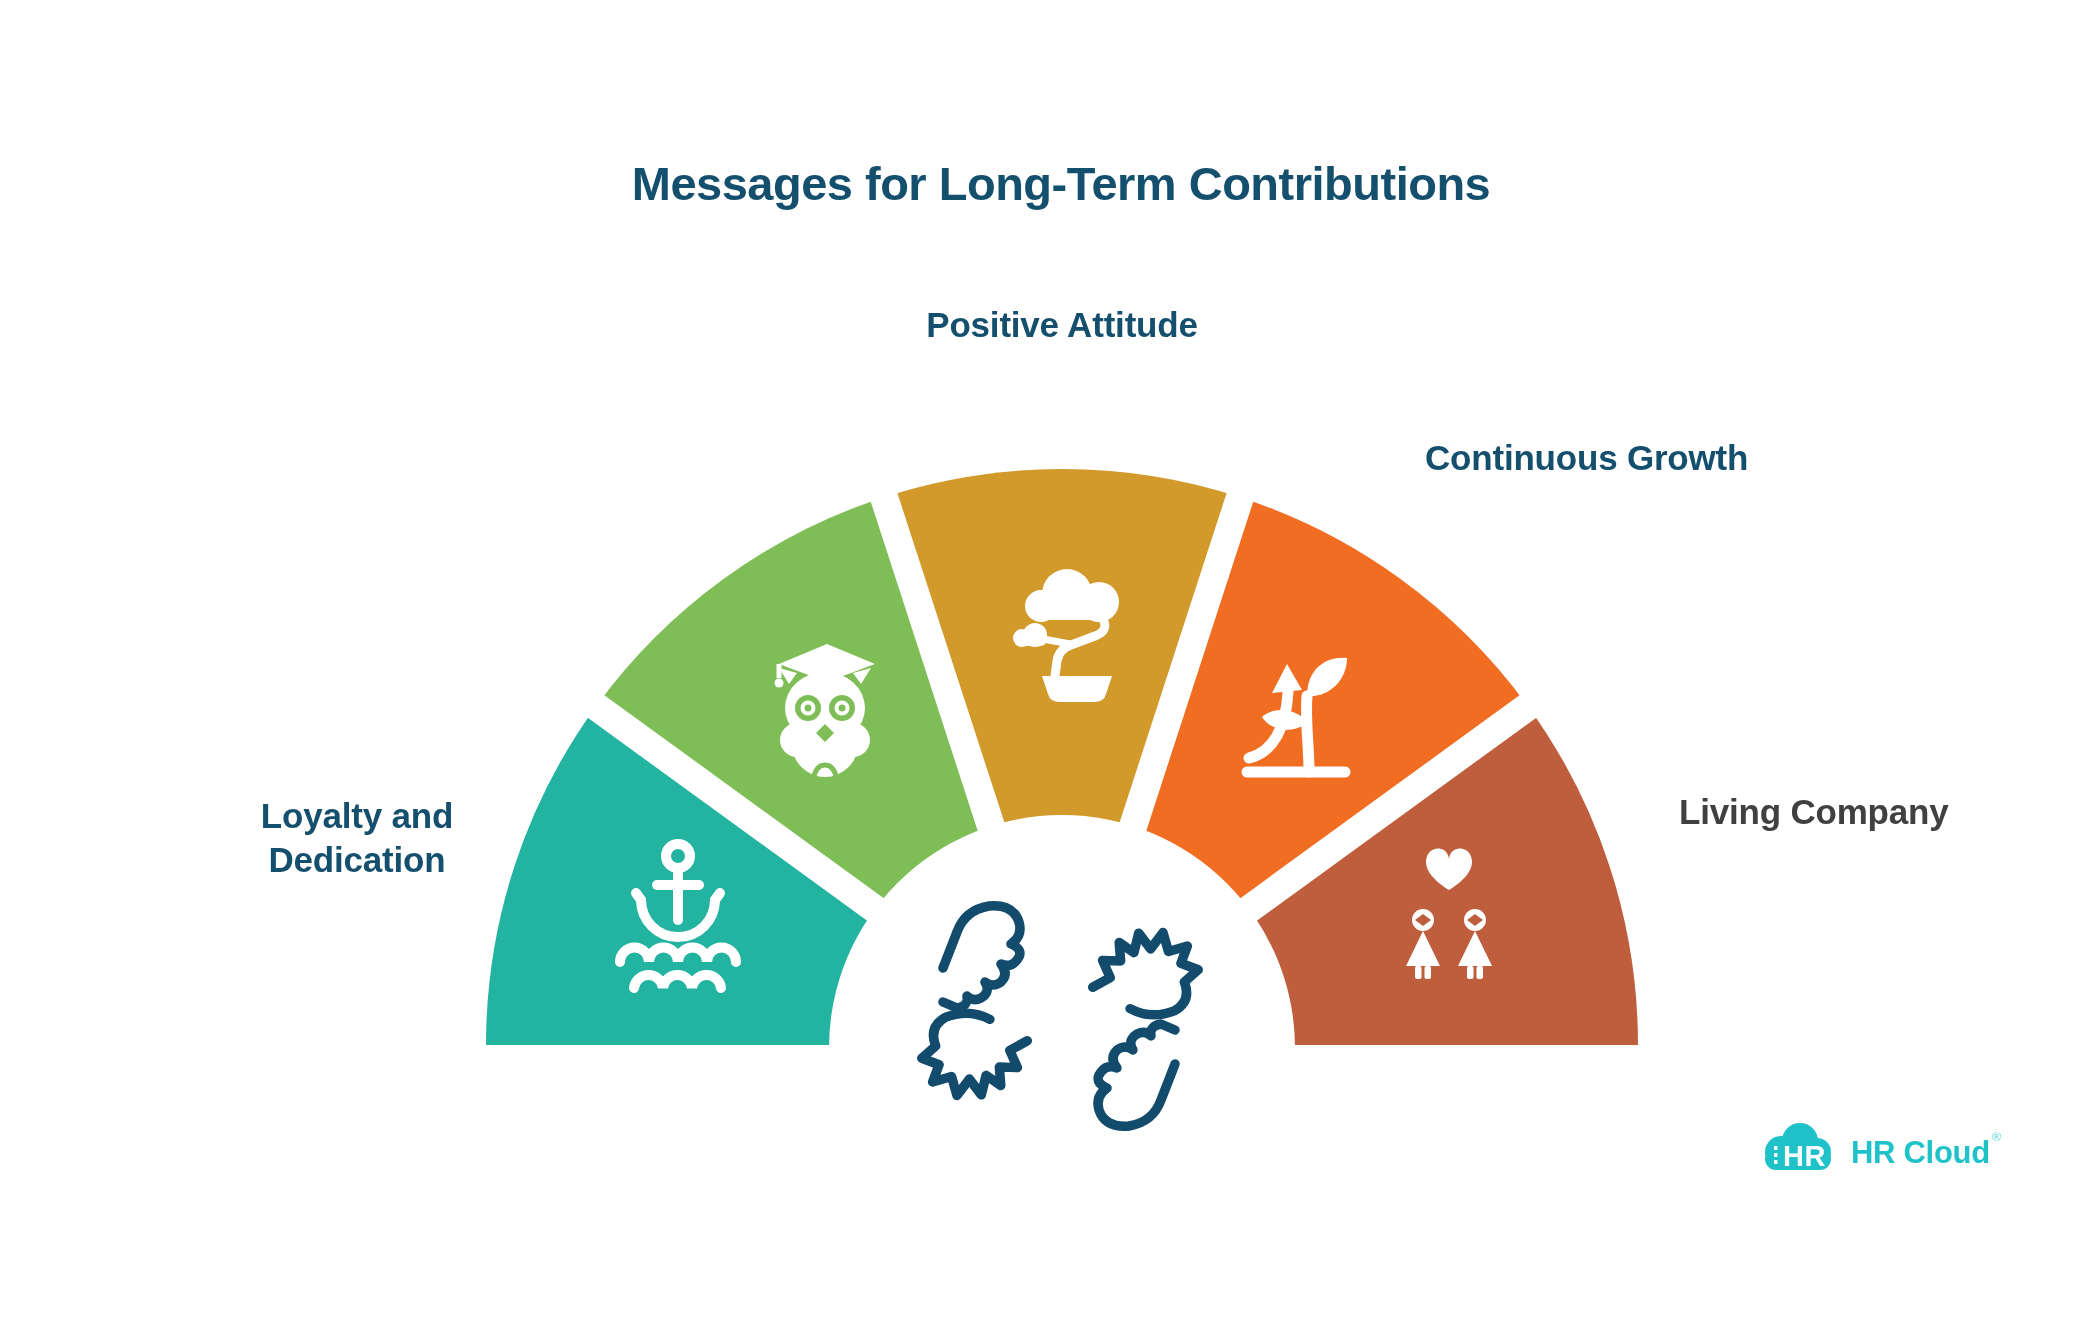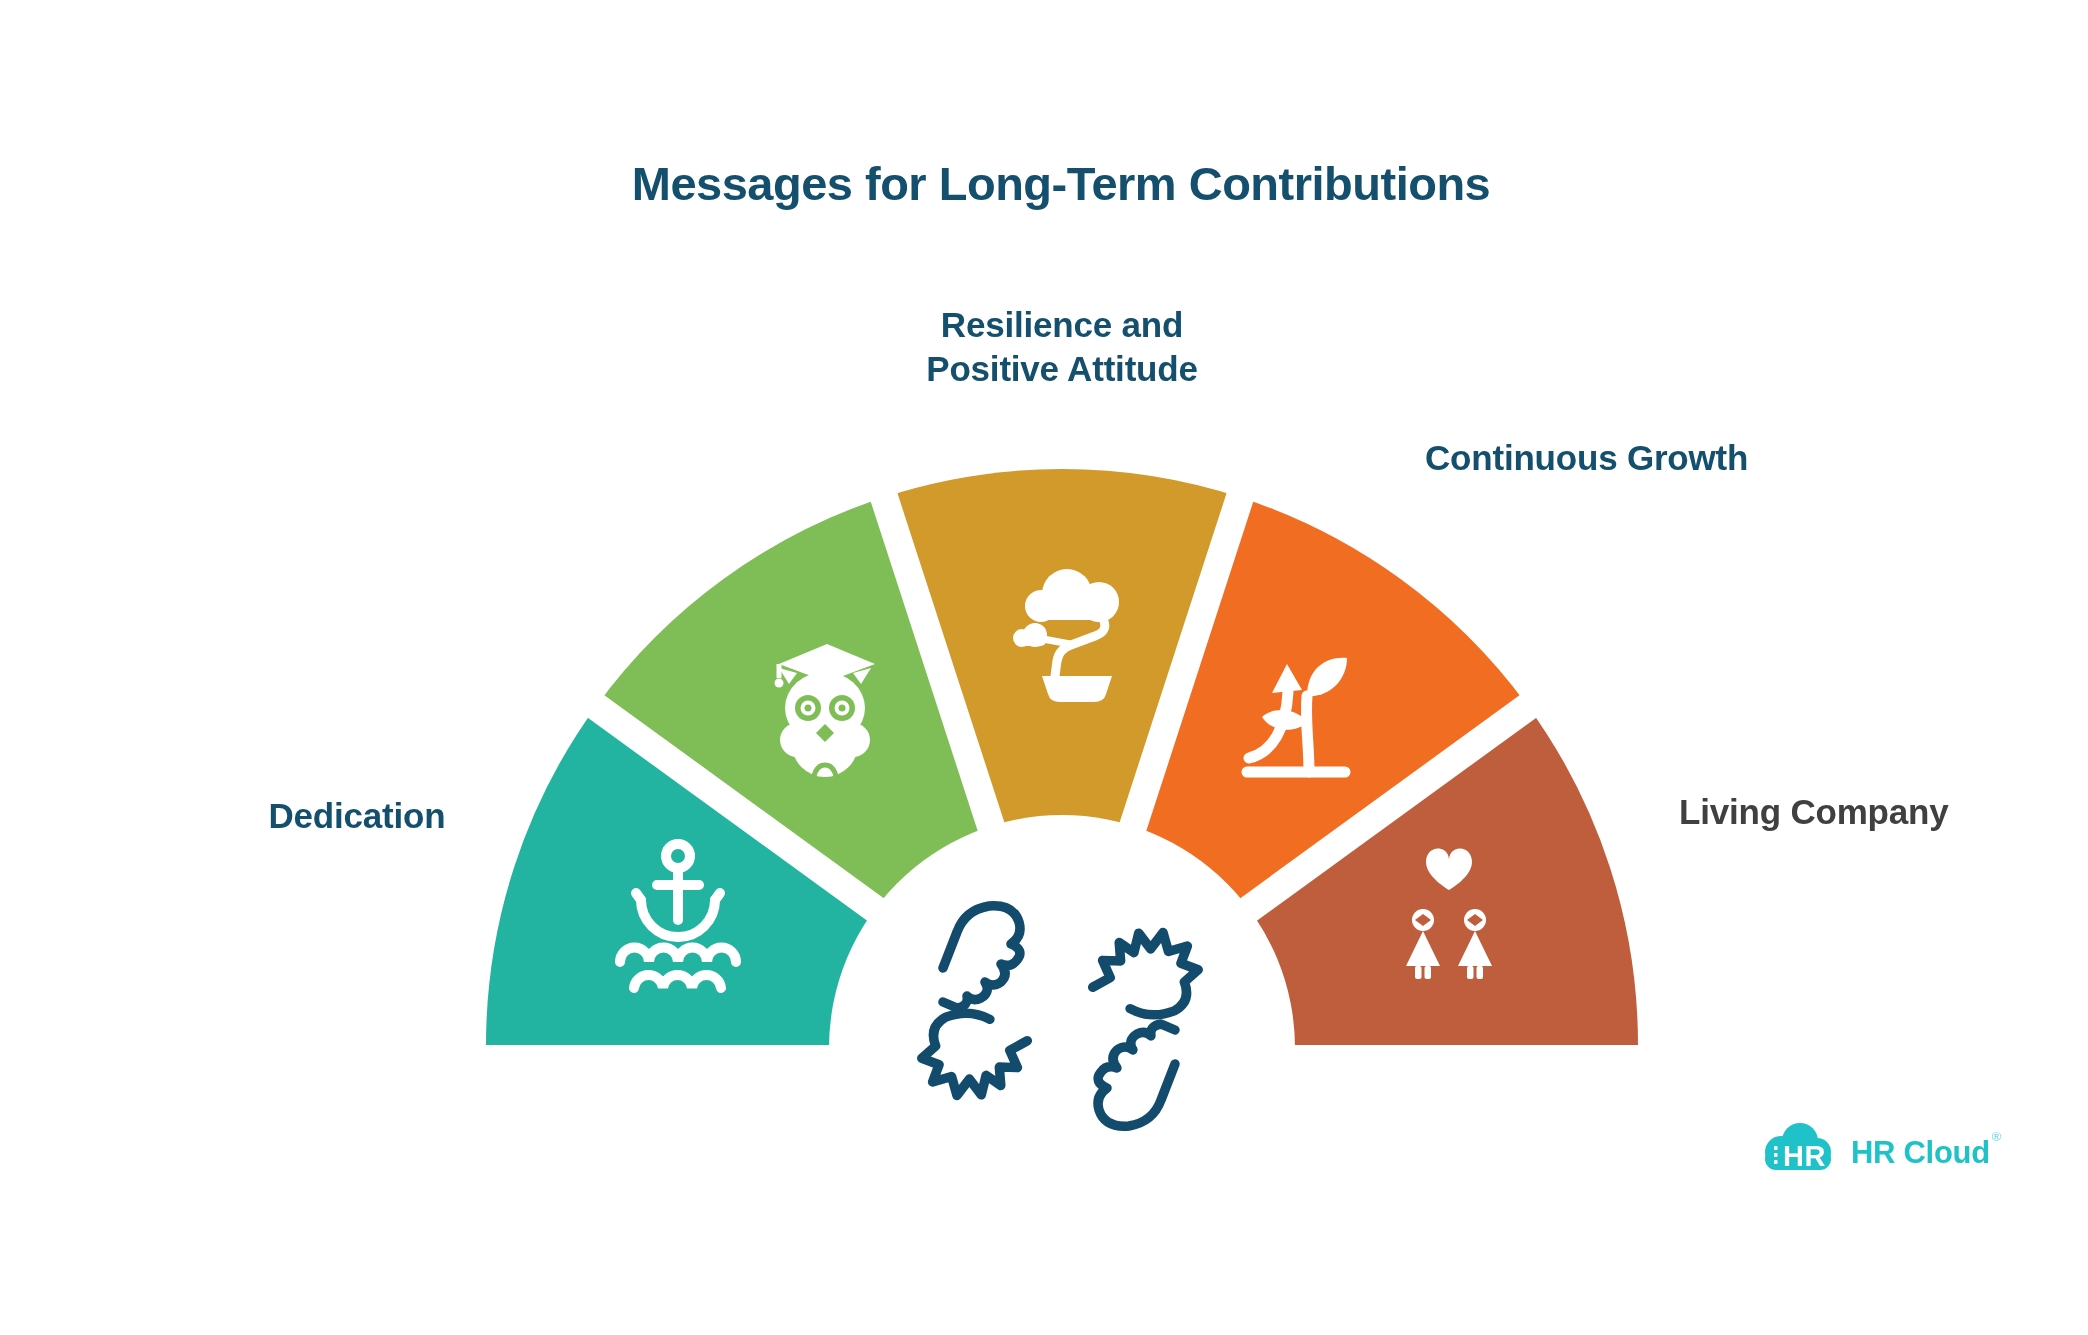--- a/index.html
+++ b/index.html
@@ -139,24 +139,24 @@
 
     <g id="center-hands" transform="translate(1042,1012)" fill="none" stroke-width="9.5" stroke-linecap="round" stroke-linejoin="round" stroke="#134B6D">
       <use href="#fist-path" transform="translate(-58,-54)"></use>
       <use href="#zig-path" transform="translate(84,-52) rotate(8)"></use>
       <use href="#fist-path" transform="translate(58,62) rotate(180)"></use>
       <use href="#zig-path" transform="translate(-82,56) rotate(188)"></use>
     </g>
   </svg>
 
   <div class="seg-label" id="label-loyalty" style="color: rgb(20, 80, 110);">
+    <span>Loyalty and</span>
     <span>Dedication</span>
   </div>
   <div class="seg-label" id="label-resilience" style="color: rgb(20, 80, 110);">
-    <span>Resilience and</span>
     <span>Positive Attitude</span>
   </div>
   <div class="seg-label" id="label-growth" style="color: rgb(20, 80, 110);">
     <span>Continuous Growth</span>
     <span></span>
   </div>
   <div class="seg-label" id="label-values" style="color: #404040;">
     <span>Living Company</span>
   </div>
 

